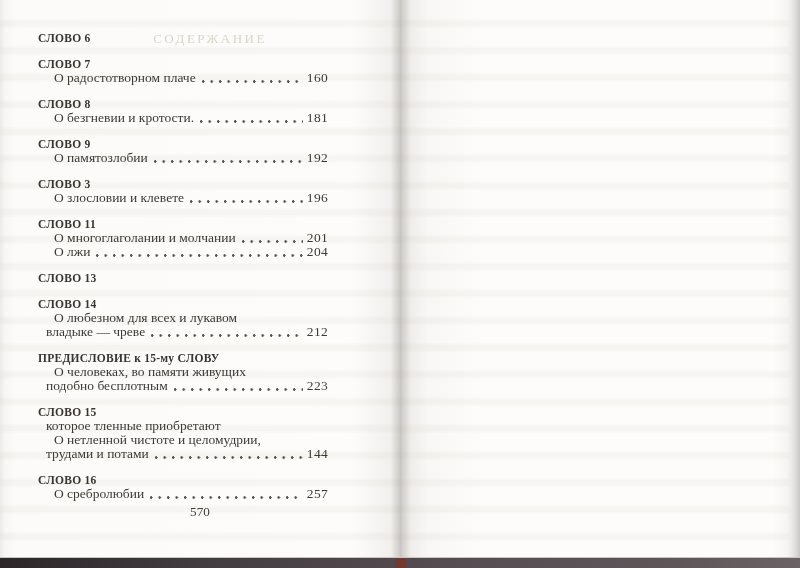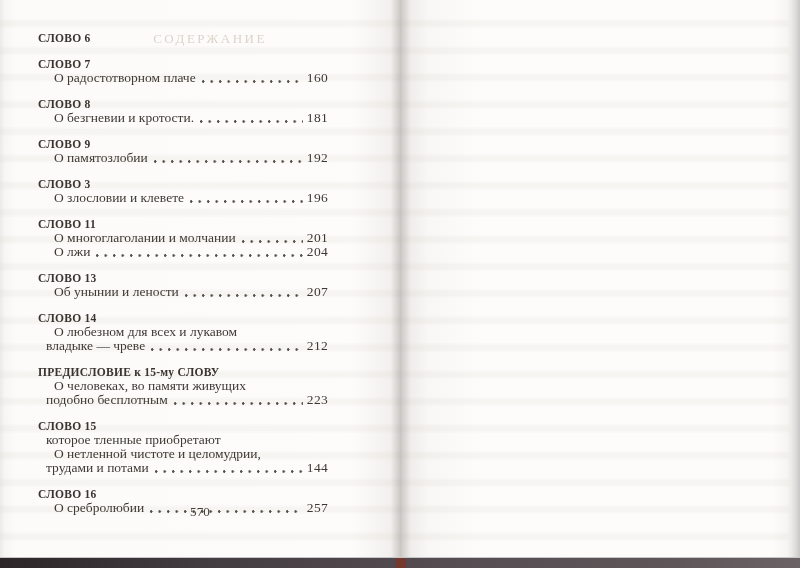--- a/index.html
+++ b/index.html
@@ -112,25 +112,20 @@
           <span class="toc-text">О многоглаголании и молчании</span>
           <span class="leader"></span>
           <span class="toc-page">201</span>
         </div>
         <div class="toc-line first">
           <span class="toc-text">О лжи</span>
           <span class="leader"></span>
           <span class="toc-page">204</span>
         </div>
         <div class="toc-heading">СЛОВО 13</div>
-        <div class="toc-line first">
-          <span class="toc-text">Об унынии и лености</span>
-          <span class="leader"></span>
-          <span class="toc-page">207</span>
-        </div>
         <div class="toc-heading">СЛОВО 14</div>
         <div class="toc-line first">
           <span class="toc-text">О любезном для всех и лукавом</span>
         </div>
         <div class="toc-line cont">
           <span class="toc-text">владыке — чреве</span>
           <span class="leader"></span>
           <span class="toc-page">212</span>
         </div>
         <div class="toc-heading">ПРЕДИСЛОВИЕ к 15-му СЛОВУ</div>

